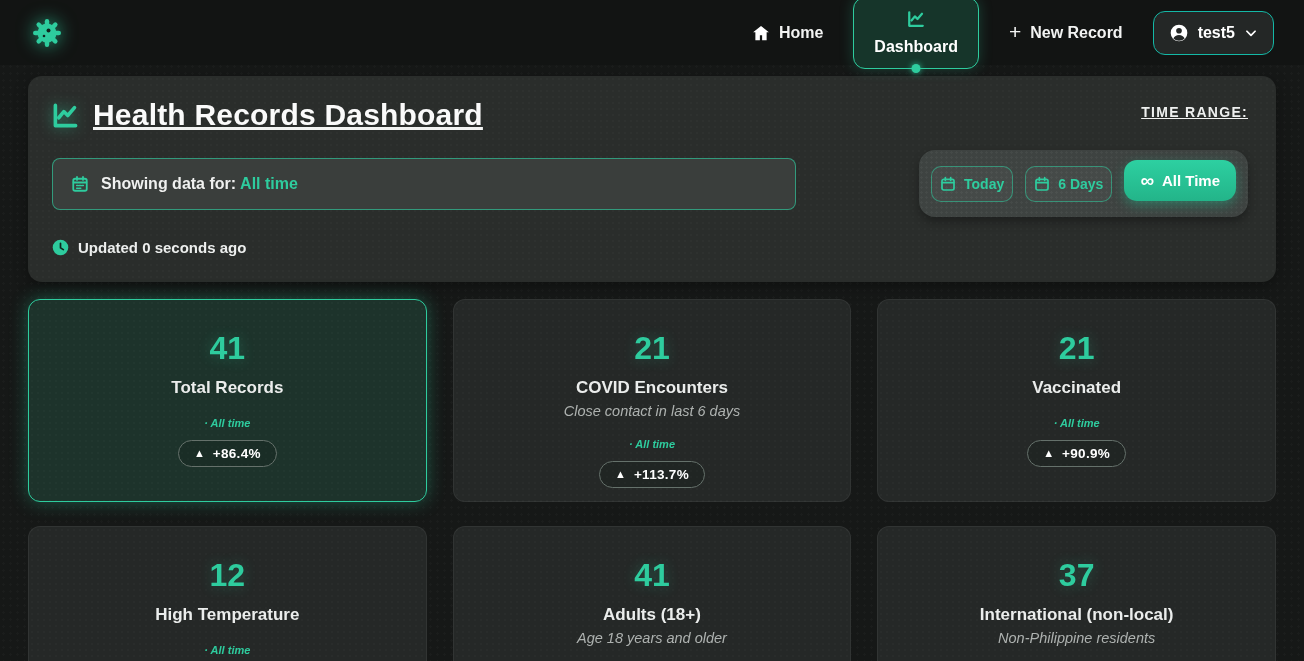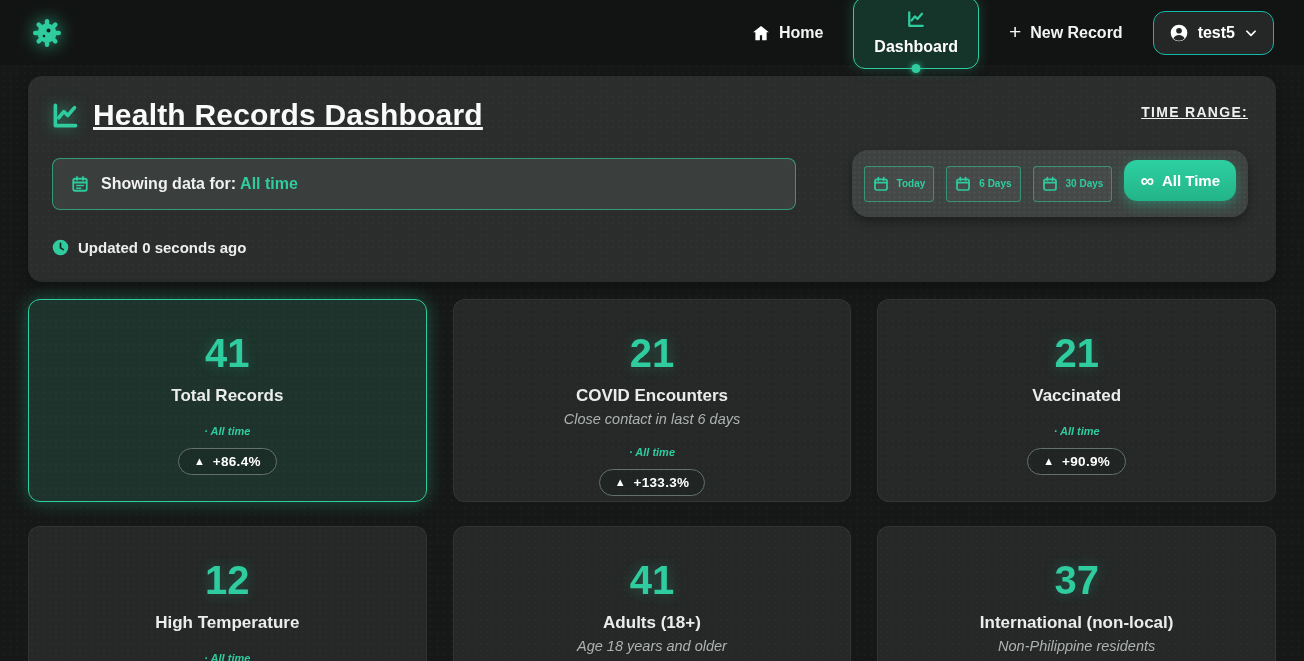--- a/index.html
+++ b/index.html
@@ -70,22 +70,22 @@
   .range-group {
     display:flex; align-items:center; gap:12px;
     background-color:#3e4341;
     background-image:radial-gradient(rgba(255,255,255,0.035) 1px, transparent 1.2px);
     background-size:5px 5px;
     border-radius:16px; padding:13px 12px; box-shadow:0 5px 10px rgba(0,0,0,0.3);
   }
   .range-btn {
     display:flex; align-items:center; gap:8px;
     background:rgba(255,255,255,0.04); border:1px solid rgba(46,204,158,0.55);
-    border-radius:4px; padding:9px 8px;
-    color:#2ecc9e; font-size:10px; font-weight:800; cursor:pointer; white-space:nowrap;
+    border-radius:10px; padding:9px 8px;
+    color:#2ecc9e; font-size:14px; font-weight:800; cursor:pointer; white-space:nowrap;
   }
   .range-btn.active {
     background:linear-gradient(180deg,#2dd0a1,#23b489); border:none; color:#fff;
     border-radius:13px; padding:12px 16px; transform:translateY(-3px);
     box-shadow:0 4px 12px rgba(35,180,137,0.45); font-size:15px;
   }
   .inf-glyph { font-size:19px; font-weight:800; line-height:0.8; }
 
   .updated-row { display:flex; align-items:center; gap:9px; margin-top:22px; }
   .updated-text { font-size:15px; font-weight:700; color:#eceeed; }
@@ -101,21 +101,21 @@
     background-size:6px 6px;
     border:1px solid rgba(255,255,255,0.06); border-radius:12px;
     display:flex; flex-direction:column; align-items:center;
     padding-top:32px; cursor:pointer;
   }
   .card.highlight {
     background-color:#1d332b; border:1.5px solid #2ecc9e;
     box-shadow:0 0 18px rgba(46,204,158,0.35);
   }
   .card-value {
-    font-size:40px; font-weight:800; color:#2ecc9e; line-height:1.05;
+    font-size:32px; font-weight:800; color:#2ecc9e; line-height:1.05;
     text-shadow:0 0 14px rgba(46,204,158,0.3);
   }
   .card-label { font-size:17px; font-weight:700; color:#ebedec; margin-top:12px; }
   .card-subtitle { font-size:14.5px; font-style:italic; color:#aeb2b0; margin-top:5px; }
   .card-period { font-size:11px; font-style:italic; font-weight:700; color:#2ecc9e; margin-top:19px; }
   .card-badge {
     display:flex; align-items:center; gap:8px; margin-top:11px;
     border:1px solid #65716b; border-radius:999px; padding:5px 15px;
     background:rgba(18,26,22,0.25);
   }
@@ -218,27 +218,20 @@
           </svg>
           <span>Today</span>
         </div>
         <div class="range-btn">
           <svg class="icon-svg" width="16" height="16" viewBox="0 0 24 24" fill="none" stroke="#2ecc9e" stroke-width="2.6" stroke-linecap="round">
             <rect x="3" y="5" width="18" height="16" rx="2.5"></rect>
             <path d="M8 2.5 v4 M16 2.5 v4 M3.5 10 h17"></path>
           </svg>
           <span>6 Days</span>
         </div>
-        <div class="range-btn">
-          <svg class="icon-svg" width="16" height="16" viewBox="0 0 24 24" fill="none" stroke="#2ecc9e" stroke-width="2.6" stroke-linecap="round">
-            <rect x="3" y="5" width="18" height="16" rx="2.5"></rect>
-            <path d="M8 2.5 v4 M16 2.5 v4 M3.5 10 h17"></path>
-          </svg>
-          <span>30 Days</span>
-        </div>
         <div class="range-btn active">
           <span class="inf-glyph">∞</span>
           <span>All Time</span>
         </div>
       </div>
     </div>
 
     <div class="updated-row">
       <svg class="icon-svg" width="17" height="17" viewBox="0 0 24 24">
         <circle cx="12" cy="12" r="11" fill="#2ecc9e"></circle>
@@ -260,21 +253,21 @@
       </div>
     </div>
 
     <div class="card">
       <div class="card-value">21</div>
       <div class="card-label">COVID Encounters</div>
       <div class="card-subtitle">Close contact in last 6 days</div>
       <div class="card-period">· All time</div>
       <div class="card-badge">
         <span class="tri">▲</span>
-        <span class="badge-text">+133.3%</span>
+        <span class="badge-text">+113.7%</span>
       </div>
     </div>
 
     <div class="card">
       <div class="card-value">21</div>
       <div class="card-label">Vaccinated</div>
       <div class="card-period">· All time</div>
       <div class="card-badge">
         <span class="tri">▲</span>
         <span class="badge-text">+90.9%</span>

